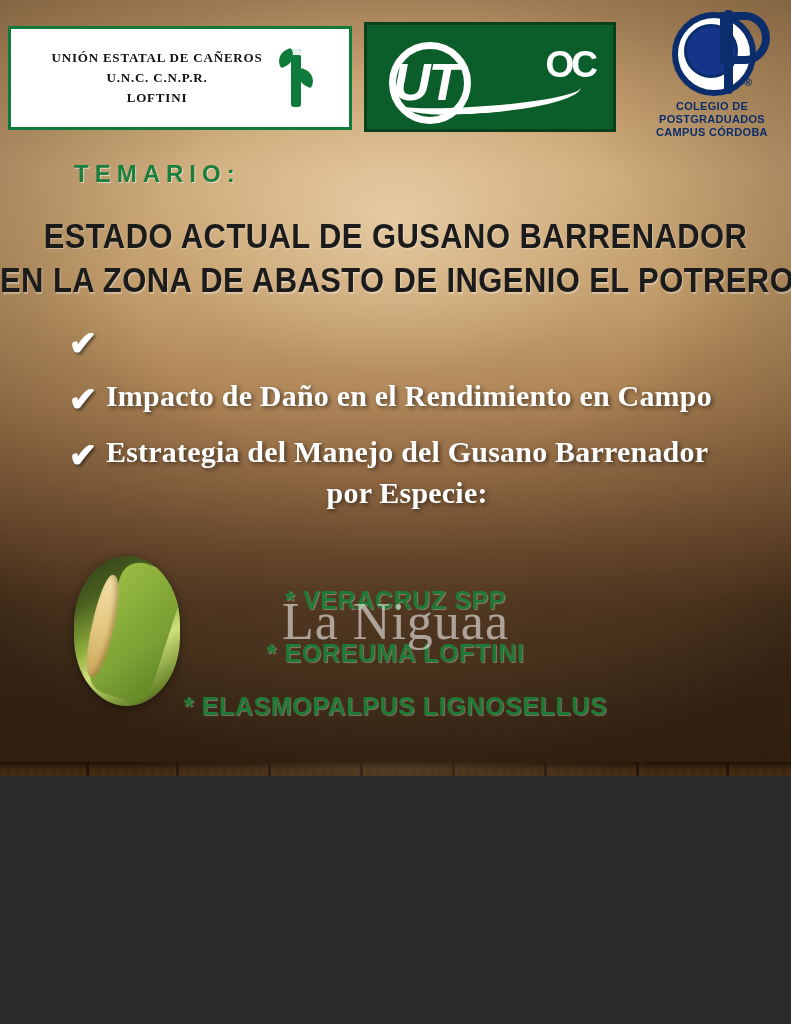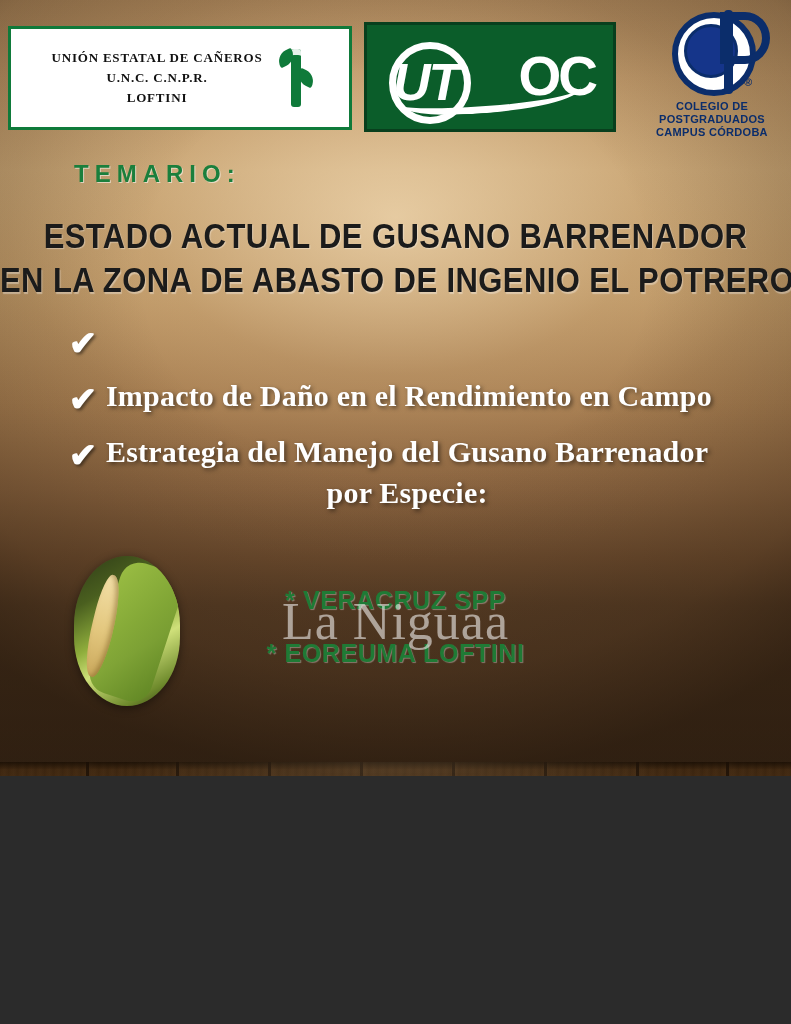--- a/index.html
+++ b/index.html
@@ -158,21 +158,21 @@
     left: 18px; top: 40px;
     width: 180px; height: 26px;
     border-bottom: 7px solid #ffffff;
     border-radius: 0 0 70% 40%;
     transform: rotate(-3deg);
   }
   .utoc-oc {
     position: absolute;
     right: 2px; top: 4px;
     font-family: "Liberation Sans", sans-serif;
-    font-size: 55px;
+    font-size: 37px;
     font-weight: bold;
     color: #ffffff;
     letter-spacing: -3px;
   }
 
   .logo-cp {
     position: absolute;
     left: 636px; top: 10px;
     width: 152px; height: 145px;
     color: #0b2d6b;
@@ -473,20 +473,21 @@
       <div class="bullet-text">
         <span>Estrategia del Manejo del Gusano Barrenador</span>
         <span class="sub">por Especie:</span>
       </div>
     </div>
   </div>
 
   <div class="species">
     <div>* VERACRUZ SPP</div>
     <div>* EOREUMA LOFTINI</div>
+    <div>* ELASMOPALPUS LIGNOSELLUS</div>
   </div>
 
   <div class="watermark">La Niguaa</div>
 
   <div class="photo-left">
     <div class="leafblade"></div>
     <div class="worm"></div>
   </div>
 
   <div class="photo-shadow"></div>

